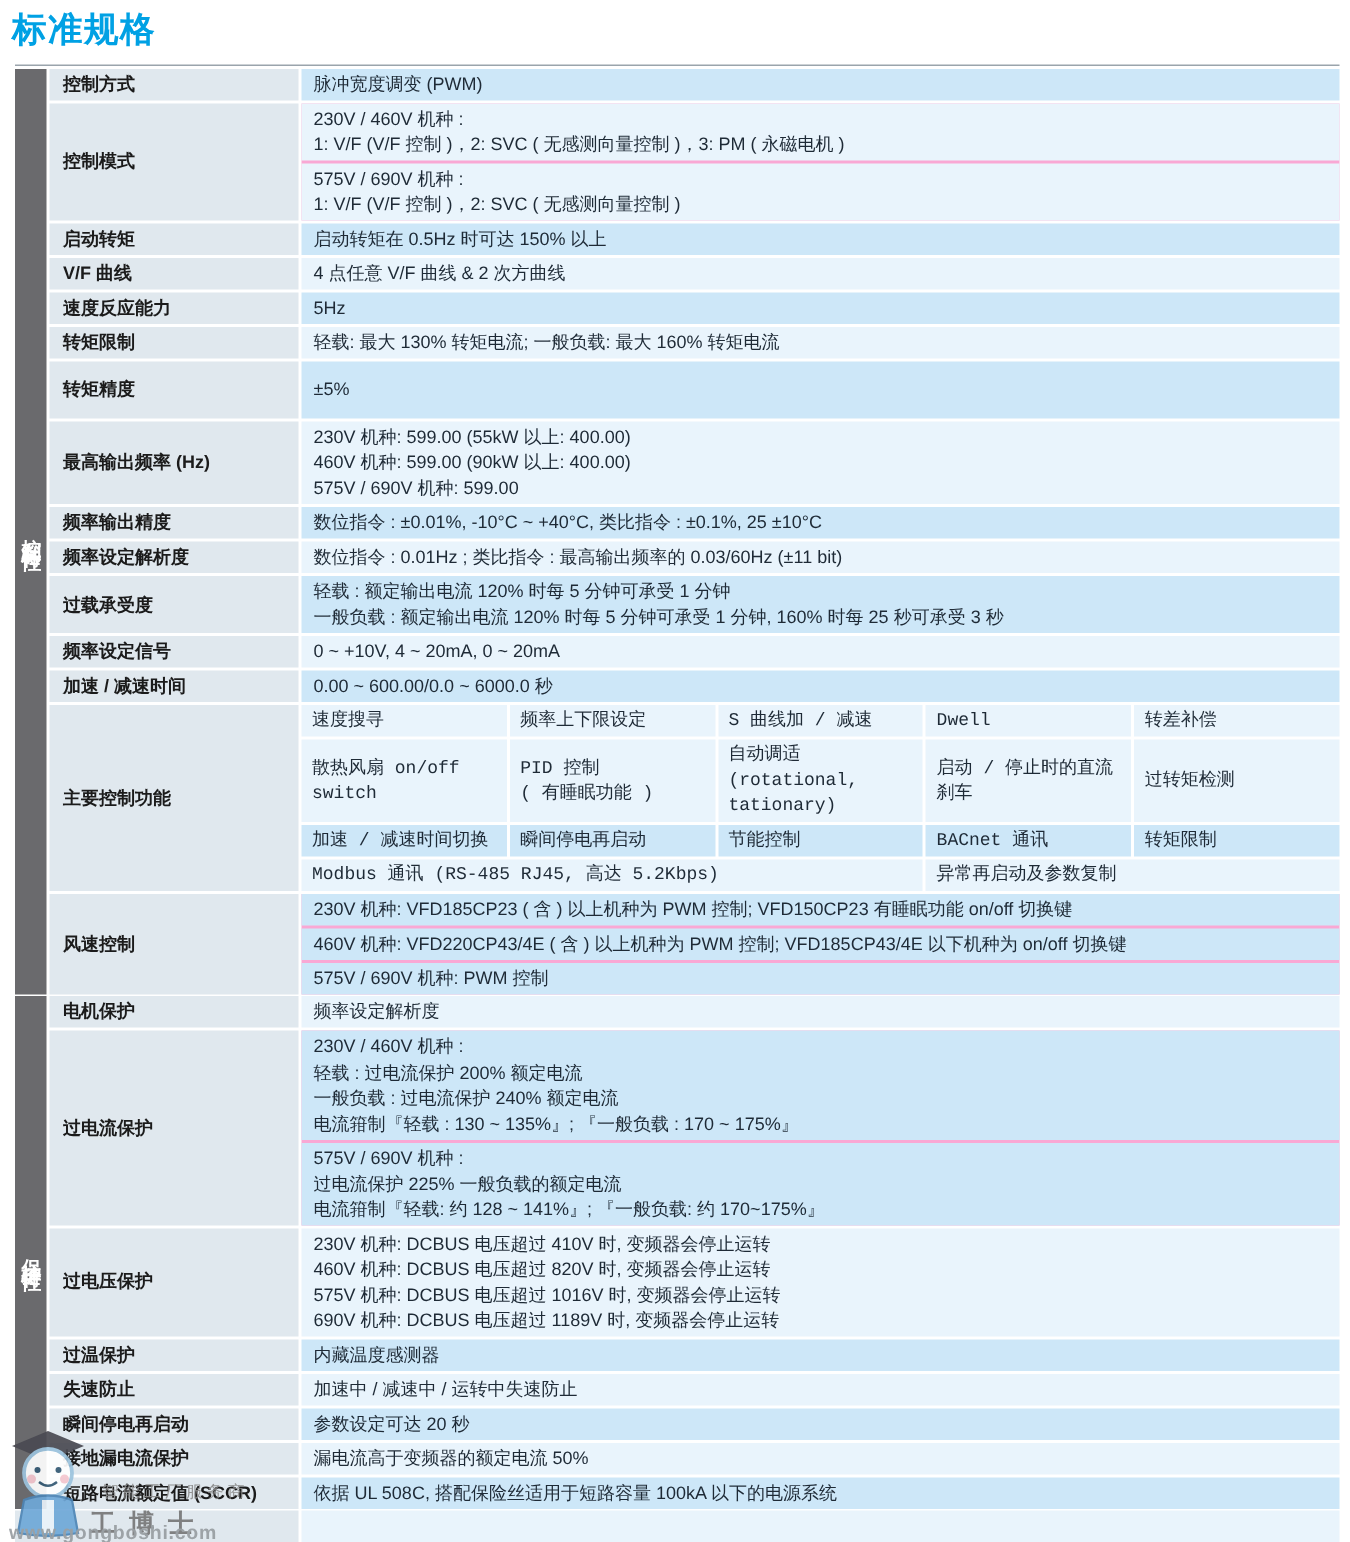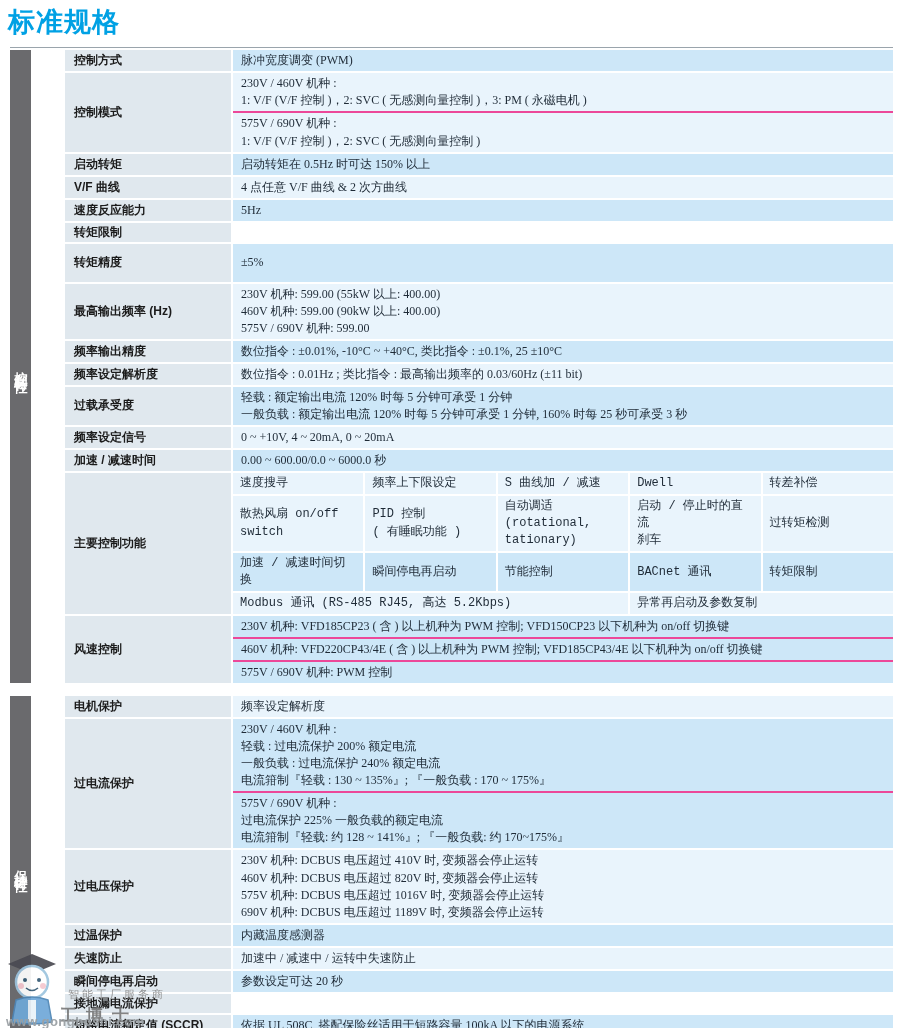--- a/index.html
+++ b/index.html
@@ -1,31 +1,31 @@
 <!DOCTYPE html>
 <html><head>
 <meta charset="utf-8">
 <style>
   html,body{margin:0;padding:0;width:900px;height:1028px;overflow:hidden;background:#fff;
     font-family:"Liberation Sans","DejaVu Sans",sans-serif;}
   .page{position:relative;width:900px;height:1028px;}
-  .page-title{color:#00a1e4;font-size:27px;font-weight:600;letter-spacing:1px;
+  .page-title{color:#00a1e4;font-size:23px;font-weight:600;letter-spacing:1px;
     margin:6px 0 9px 8px;line-height:1.2;}
   .spec-table{margin:0 7px 0 10px;border-top:1px solid #9aa4ac;border-bottom:1px solid #9aa4ac;
     padding-top:2px;padding-bottom:2px;}
-  .section{position:relative;display:flex;flex-direction:column;gap:2px;margin-bottom:13px;padding-left:32px;}
+  .section{position:relative;display:flex;flex-direction:column;gap:2px;margin-bottom:1px;}
   .section:last-of-type{margin-bottom:2px;}
   .side-strip{position:absolute;left:0;top:0;bottom:0;width:21px;background:#6a6a6d;
     display:flex;align-items:center;justify-content:center;}
   .side-strip-label{writing-mode:vertical-rl;text-orientation:upright;color:#fff;
     font-size:13px;font-weight:700;letter-spacing:3px;}
   .row{display:flex;gap:2px;margin-left:23px;}
   .row-label{width:153px;flex:0 0 153px;background:#e0e8ee;padding:2px 4px 2px 9px;
     display:flex;align-items:center;font-size:12px;font-weight:700;color:#1b1b1b;line-height:1.25;}
-  .row-value{flex:1;display:flex;flex-direction:column;gap:2px;background:#ec4899;font-family:Liberation Serif, serif;}
+  .row-value{flex:1;display:flex;flex-direction:column;gap:2px;background:#f9a8d4;}
   .block{padding:2px 8px;display:flex;flex-direction:column;justify-content:center;flex:1;}
   .tone-a{background:#cde7f8;}
   .tone-b{background:#e9f4fc;}
   .line{font-size:12px;color:#1e2a36;line-height:1.42;}
   .row-grid{flex:1;display:flex;flex-direction:column;gap:2px;font-family:Liberation Mono, monospace;}
   .grid-row{display:grid;grid-template-columns:repeat(5,1fr);gap:2px;flex:1;}
   .cell{padding:2px 7px;display:flex;flex-direction:column;justify-content:center;min-height:17px;}
   .cert-row{display:flex;gap:2px;margin-left:0;}
   .cert-label{width:176px;flex:0 0 176px;background:#e0e8ee;padding:2px 4px 2px 9px;
     display:flex;align-items:center;font-size:12px;font-weight:700;color:#1b1b1b;}
@@ -103,20 +103,25 @@
           <div class="row-value">
             <div class="block tone-a">
               <div class="line">5Hz</div>
             </div>
           </div>
         </div>
         <div class="row">
           <div class="row-label">
             <span>转矩限制</span>
           </div>
+          <div class="row-value">
+            <div class="block tone-b">
+              <div class="line">轻载: 最大 130% 转矩电流; 一般负载: 最大 160% 转矩电流</div>
+            </div>
+          </div>
         </div>
         <div class="row">
           <div class="row-label">
             <span>转矩精度</span>
           </div>
           <div class="row-value">
             <div class="block tone-a" style="min-height: 34px;">
               <div class="line">±5%</div>
             </div>
           </div>
@@ -253,21 +258,21 @@
               </div>
             </div>
           </div>
         </div>
         <div class="row">
           <div class="row-label">
             <span>风速控制</span>
           </div>
           <div class="row-value">
             <div class="block tone-a">
-              <div class="line">230V 机种: VFD185CP23 ( 含 ) 以上机种为 PWM 控制; VFD150CP23 以下机种为 on/off 切换键</div>
+              <div class="line">230V 机种: VFD185CP23 ( 含 ) 以上机种为 PWM 控制; VFD150CP23 有睡眠功能 on/off 切换键</div>
             </div>
             <div class="block tone-a">
               <div class="line">460V 机种: VFD220CP43/4E ( 含 ) 以上机种为 PWM 控制; VFD185CP43/4E 以下机种为 on/off 切换键</div>
             </div>
             <div class="block tone-a">
               <div class="line">575V / 690V 机种: PWM 控制</div>
             </div>
           </div>
         </div>
       </div>
@@ -342,20 +347,25 @@
           </div>
           <div class="row-value">
             <div class="block tone-a">
               <div class="line">参数设定可达 20 秒</div>
             </div>
           </div>
         </div>
         <div class="row">
           <div class="row-label">
             <span>接地漏电流保护</span>
+          </div>
+          <div class="row-value">
+            <div class="block tone-b">
+              <div class="line">漏电流高于变频器的额定电流 50%</div>
+            </div>
           </div>
         </div>
         <div class="row">
           <div class="row-label">
             <span>短路电流额定值 (SCCR)</span>
           </div>
           <div class="row-value">
             <div class="block tone-a">
               <div class="line">依据 UL 508C, 搭配保险丝适用于短路容量 100kA 以下的电源系统</div>
             </div>

